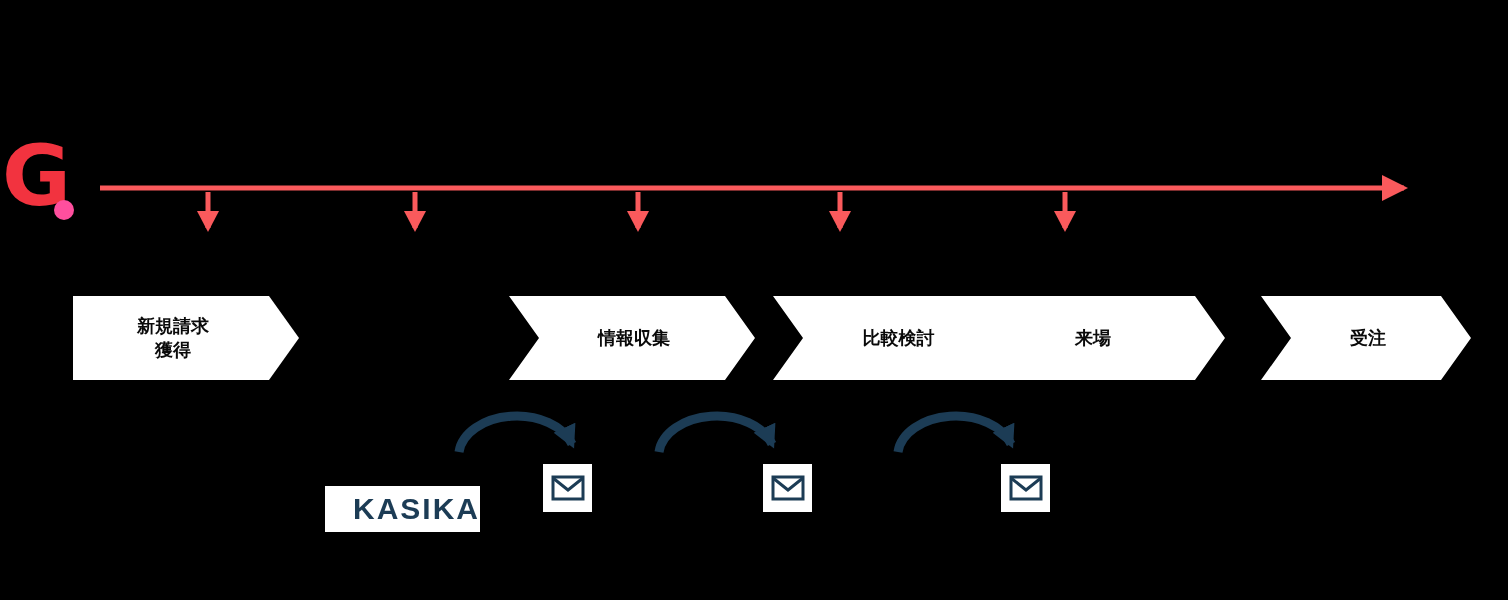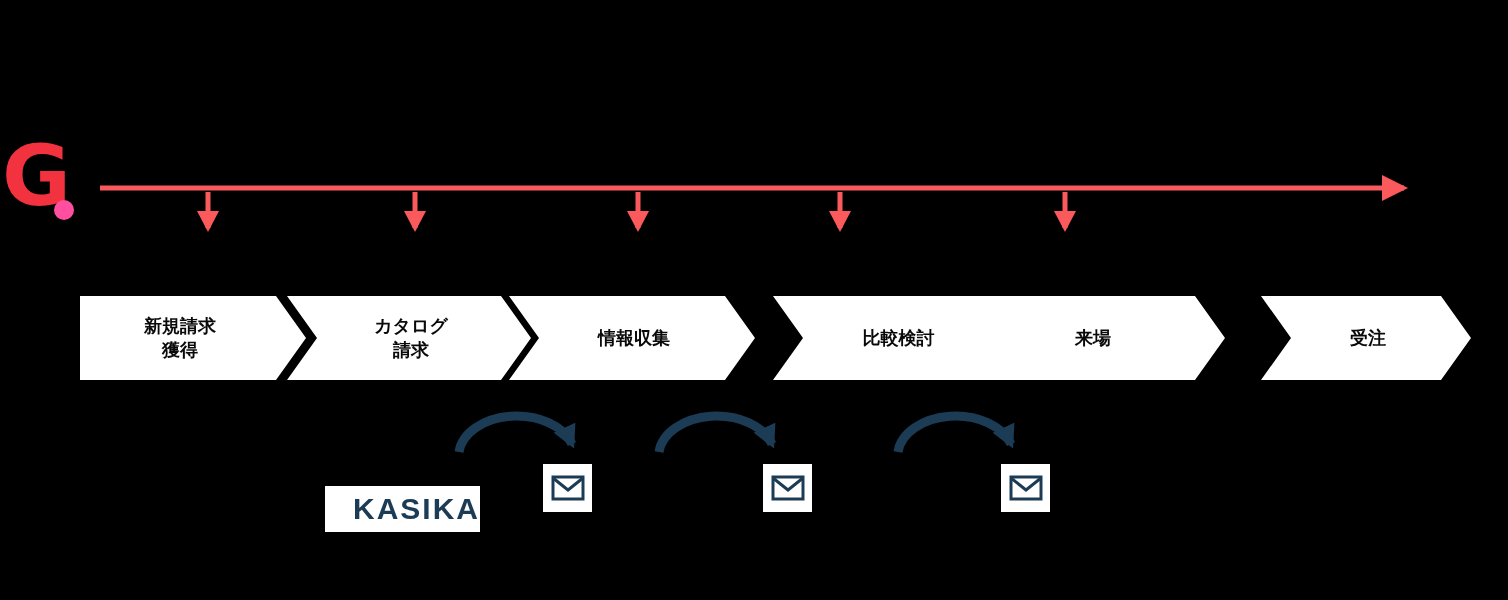--- a/index.html
+++ b/index.html
@@ -131,27 +131,23 @@
     <line x1="415" y1="192" x2="415" y2="228" stroke-width="5" class="red-stroke" marker-end="url(#redHeadSmall)"></line>
     <line x1="638" y1="192" x2="638" y2="228" stroke-width="5" class="red-stroke" marker-end="url(#redHeadSmall)"></line>
     <line x1="840" y1="192" x2="840" y2="228" stroke-width="5" class="red-stroke" marker-end="url(#redHeadSmall)"></line>
     <line x1="1065" y1="192" x2="1065" y2="228" stroke-width="5" class="red-stroke" marker-end="url(#redHeadSmall)"></line>
 
     <path d="M 459 452 A 58 40 0 0 1 572 444" fill="none" stroke-width="9" class="navy-stroke" marker-end="url(#navyHead)"></path>
     <path d="M 659 452 A 58 40 0 0 1 772 444" fill="none" stroke-width="9" class="navy-stroke" marker-end="url(#navyHead)"></path>
     <path d="M 898 452 A 58 40 0 0 1 1011 444" fill="none" stroke-width="9" class="navy-stroke" marker-end="url(#navyHead)"></path>
   </svg>
 
-  <div class="stage first" style="left:80px; width:226px;">
+  <div class="stage first" style="left:73px; width:226px;">
     <span>新規請求</span>
     <span>獲得</span>
-  </div>
-  <div class="stage" style="left:287px; width:244px;">
-    <span>カタログ</span>
-    <span>請求</span>
   </div>
   <div class="stage" style="left:509px; width:246px;font-family:Liberation Serif, serif;">
     <span>情報収集</span>
   </div>
   <div class="stage" style="left:773px; width:247px;text-align:center;">
     <span>比較検討</span>
   </div>
   <div class="stage" style="left:1261px; width:210px;">
     <span>受注</span>
   </div>

